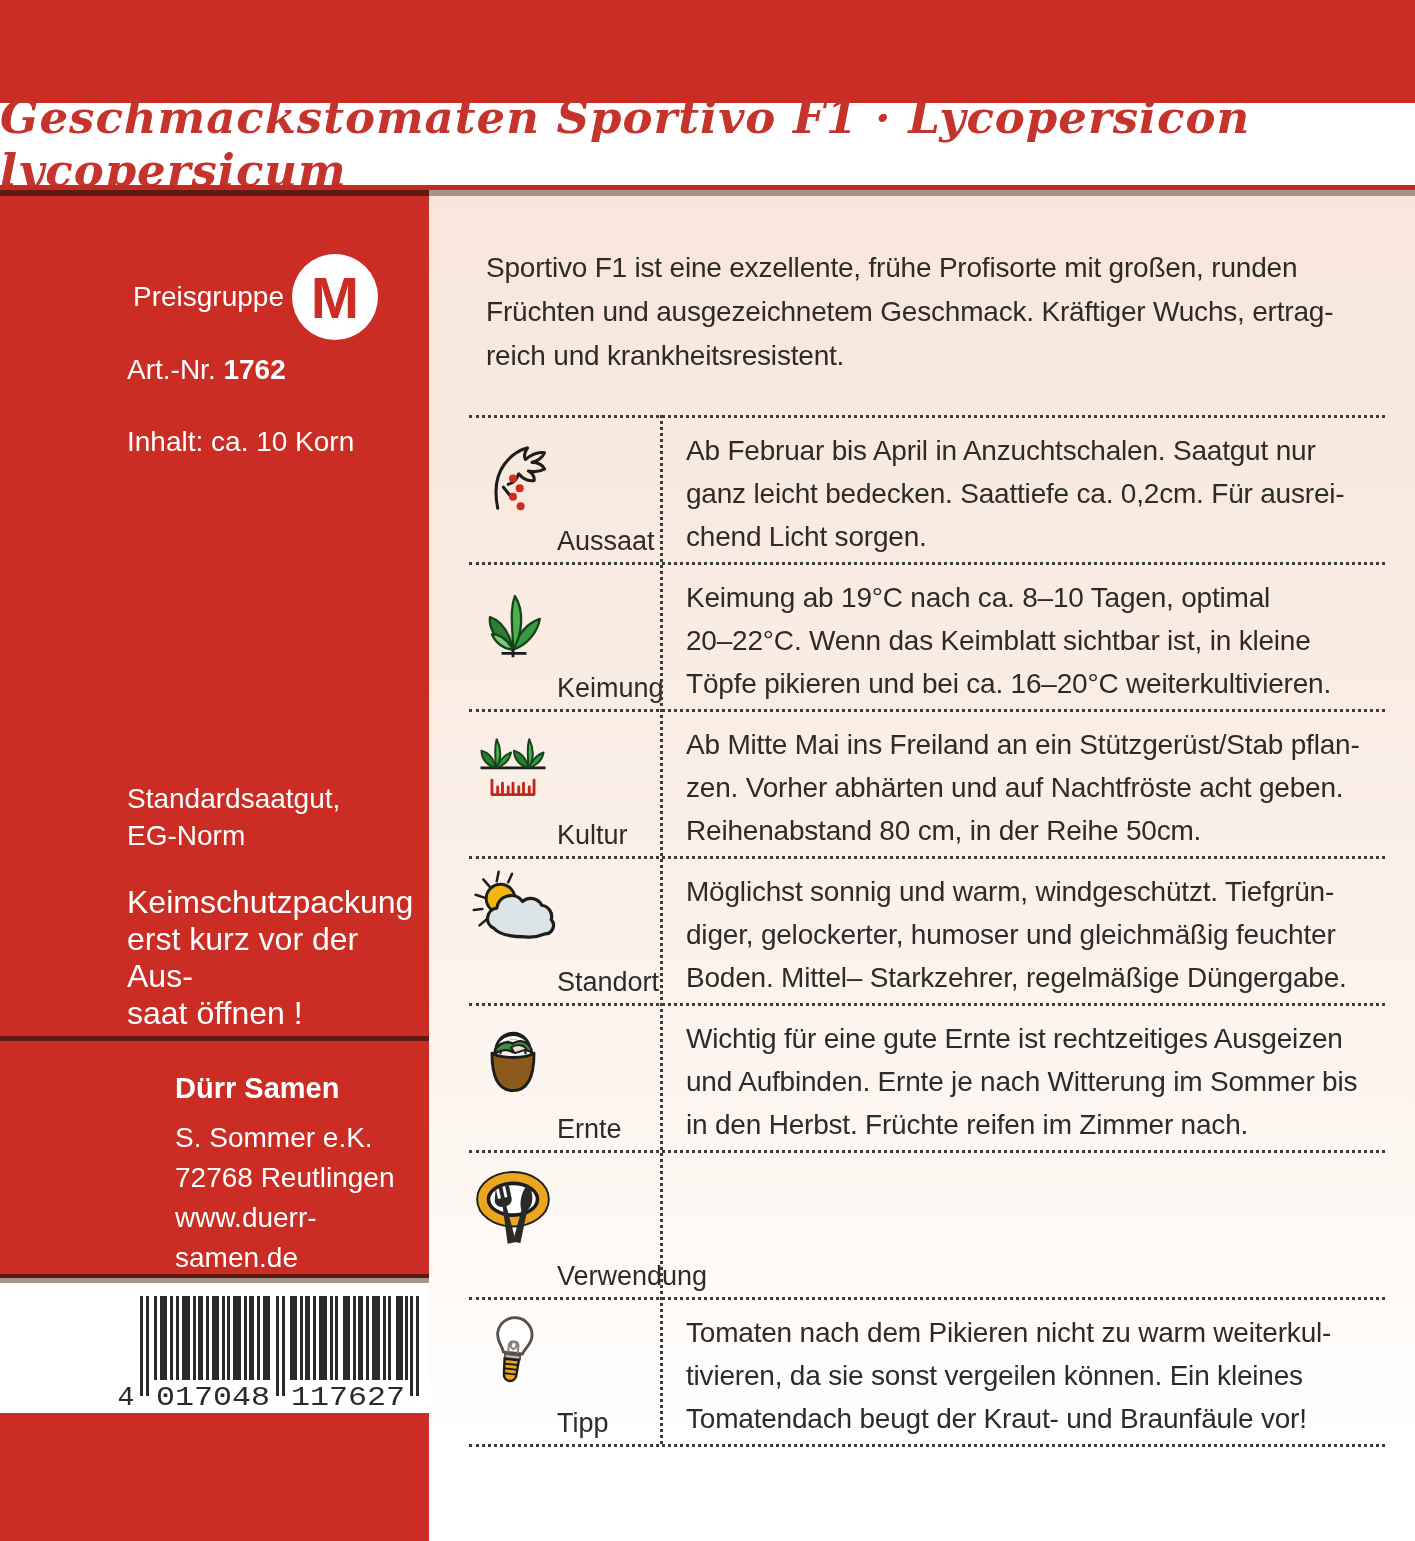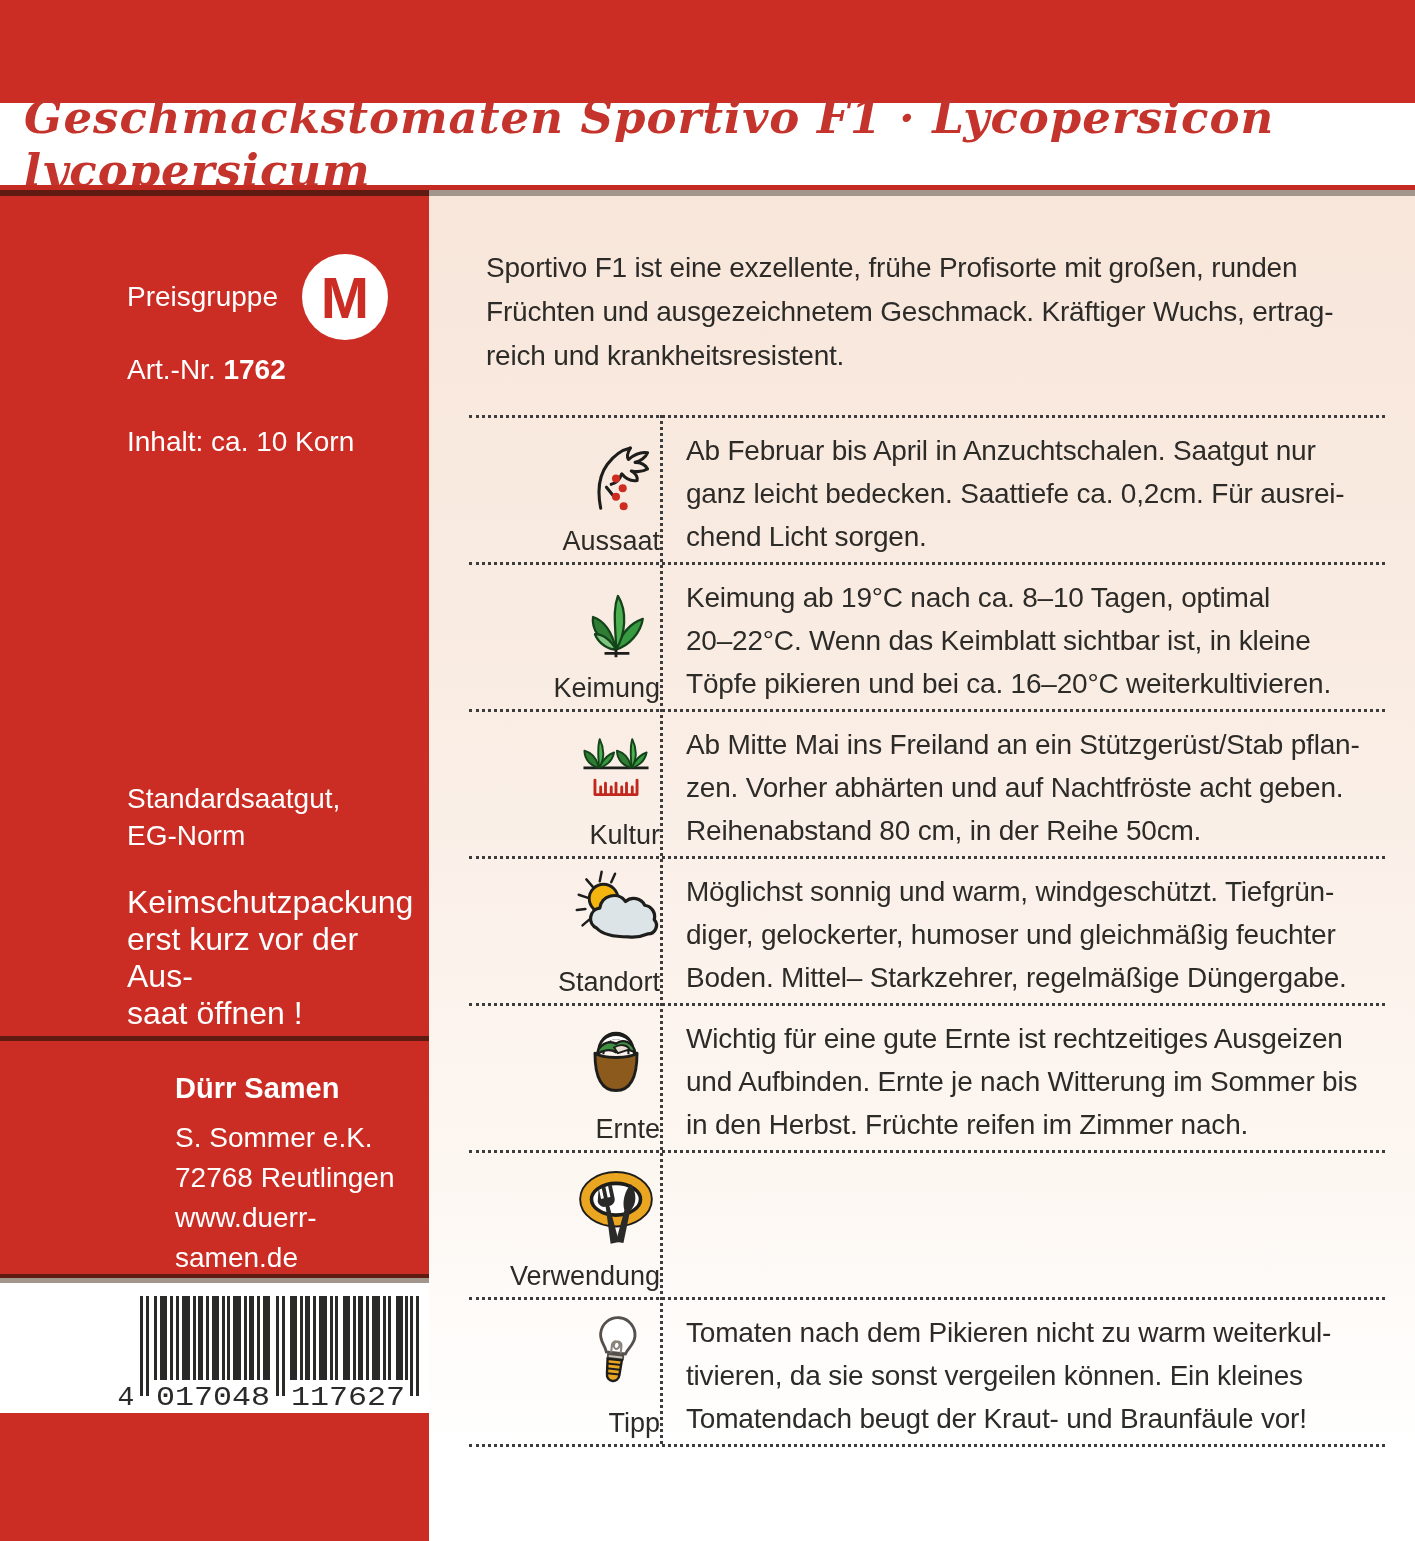--- a/index.html
+++ b/index.html
@@ -5,28 +5,28 @@
   html,body{margin:0;padding:0;background:#fff;}
   .page{position:relative;width:1415px;height:1541px;background:#fff;overflow:hidden;
         font-family:"Liberation Sans",sans-serif;color:#2d2b28;}
   .preline{white-space:pre-line;}
 
   
   .top-bar{position:absolute;left:0;top:0;width:1415px;height:103px;background:#cb2c23;}
   .title-strip{position:absolute;left:0;top:103px;width:1415px;height:82px;background:#fff;
                display:flex;align-items:center;justify-content:center;}
   .title-text{font-family:"DejaVu Serif",serif;font-style:italic;font-weight:bold;
-              font-size:45px;color:#c5342c;letter-spacing:1px;padding-left:24px;}
+              font-size:45px;color:#c5342c;letter-spacing:1px;}
   .divider-red{position:absolute;top:185px;left:0;width:1415px;height:5px;background:#c32b22;}
   .divider-maroon{position:absolute;top:190px;left:0;width:429px;height:6px;background:#5f1a12;}
   .divider-gray{position:absolute;top:190px;left:429px;width:986px;height:6px;background:#a2968c;}
 
   
   .sidebar{position:absolute;left:0;top:196px;width:429px;height:1078px;background:#cb2c23;color:#fff;}
-  .pg-row{position:absolute;left:127px;top:58px;display:flex;align-items:center;gap:24px;}
+  .pg-row{position:absolute;left:133px;top:58px;display:flex;align-items:center;gap:8px;}
   .pg-label{font-size:28px;}
   .pg-circle{width:86px;height:86px;border-radius:50%;background:#fff;color:#cb2c23;
              display:flex;align-items:center;justify-content:center;
              font-size:58px;font-weight:bold;}
   .artnr{position:absolute;left:127px;top:158px;font-size:28px;}
   .artnr b{font-weight:bold;}
   .inhalt{position:absolute;left:127px;top:230px;font-size:28px;}
   .standards{position:absolute;left:127px;top:584px;font-size:28px;line-height:37px;}
   .keimschutz{position:absolute;left:127px;top:688px;font-size:32px;line-height:37px;}
   .sb-divider{position:absolute;left:0;top:840px;width:429px;height:5px;background:#5f1a12;}
@@ -44,21 +44,21 @@
   .bottom-red{position:absolute;left:0;top:1413px;width:429px;height:128px;background:#cb2c23;}
 
   
   .main{position:absolute;left:429px;top:196px;width:986px;height:1366px;
         background:linear-gradient(180deg,#f8e6da 0%,#f9ece3 35%,#fdf7f2 72%,#ffffff 92%);padding-left:48px;}
   .intro{position:absolute;left:57px;top:50px;font-size:28px;line-height:44px;letter-spacing:-0.2px;}
 
   .info-table{position:absolute;left:40px;top:219px;width:916px;border-bottom:3px dotted #3c3c3c;}
   .vline{position:absolute;left:191px;top:0;height:100%;width:0;border-left:3px dotted #3c3c3c;}
   .row{height:144px;display:flex;border-top:3px dotted #3c3c3c;}
-  .icon-cell{width:191px;display:flex;flex-direction:column;align-items:flex-end;
+  .icon-cell{width:191px;display:flex;flex-direction:row;align-items:flex-start;
              padding-top:8px;padding-bottom:5px;box-sizing:border-box;}
   .icon-cell svg{width:88px;height:88px;flex:0 0 auto;}
   .row-label{margin-top:auto;font-size:27px;color:#2d2b28;}
   .text-cell{flex:1;padding:11px 0 0 26px;font-size:28px;line-height:43px;
              letter-spacing:-0.2px;color:#2d2b28;}
 </style>
 </head>
 <body>
 
 <div class="page">

